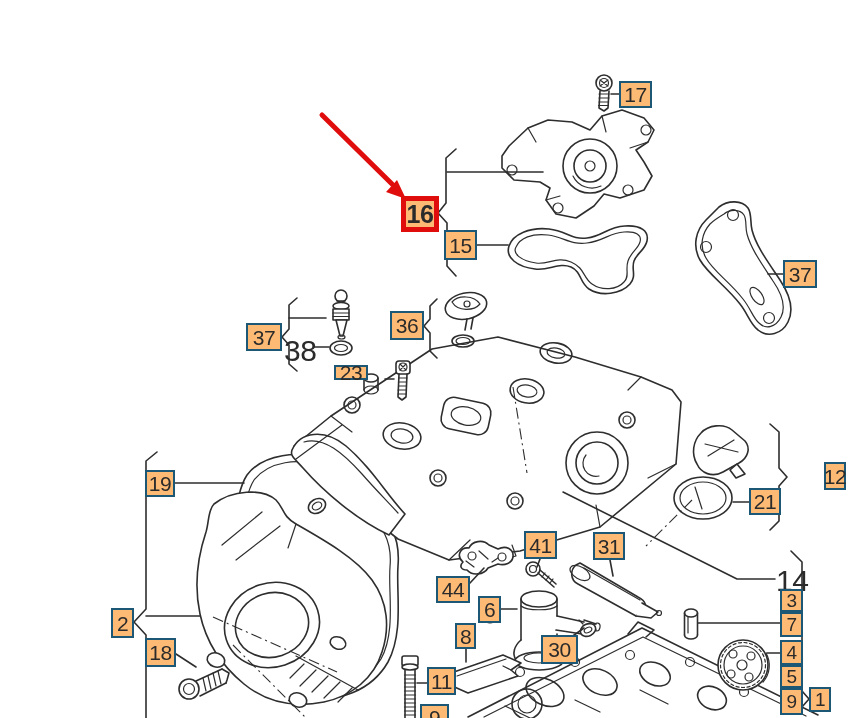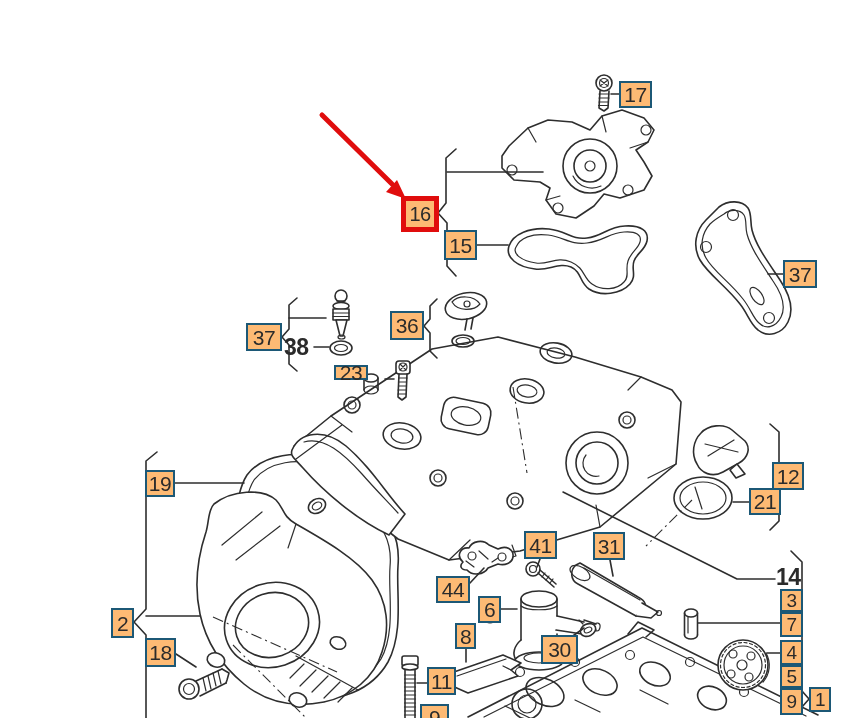--- a/index.html
+++ b/index.html
@@ -11,26 +11,25 @@
   .stage svg { position:absolute; left:0; top:0; }
   .ln   { stroke:#2e2e2e; fill:none; stroke-width:1.6; stroke-linejoin:round; stroke-linecap:round; }
   .lnw  { stroke:#2e2e2e; fill:#ffffff; stroke-width:1.6; stroke-linejoin:round; stroke-linecap:round; }
   .thin { stroke:#2e2e2e; fill:none; stroke-width:1.2; stroke-linejoin:round; stroke-linecap:round; }
   .dash { stroke:#2e2e2e; fill:none; stroke-width:1.1; stroke-dasharray:11 4 2 4; }
   .callout {
     position:absolute; box-sizing:border-box; display:flex; align-items:center; justify-content:center;
     background:#fdba74; border:2px solid var(--box); color:var(--ink);
     font-size:21px; line-height:1; letter-spacing:-0.5px; z-index:3;
   }
-  .callout.red { border:5px solid var(--red); font-size:20px; z-index:4; }
+  .callout.red { border:5px solid var(--red); font-size:25px; z-index:4;font-weight:bold; }
   .callout.sm { font-size:19px; }
   .plainlab {
-    position:absolute; color:var(--ink); font-size:23px; line-height:1; z-index:3;
+    position:absolute; color:var(--ink); font-size:30px; line-height:1; z-index:3;
     letter-spacing:-0.5px;
-    font-weight:bold;
   }
 </style>
 </head>
 <body>
 
 <div class="stage">
 
   <svg width="863" height="718" viewBox="0 0 863 718">
 
     <g>
@@ -299,21 +298,21 @@
   </svg>
 
   <div class="callout" style="left:619px;top:81px;width:33px;height:27px">17</div>
   <div class="callout red" style="left:401px;top:196px;width:38px;height:36px">16</div>
   <div class="callout" style="left:444px;top:230px;width:33px;height:30px">15</div>
   <div class="callout" style="left:783px;top:260px;width:34px;height:28px">37</div>
   <div class="callout" style="left:246px;top:323px;width:36px;height:28px">37</div>
   <div class="plainlab" style="left:284px;top:336px">38</div>
   <div class="callout" style="left:390px;top:311px;width:34px;height:29px">36</div>
   <div class="callout" style="left:334px;top:365px;width:34px;height:15px">23</div>
-  <div class="callout" style="left:772px;top:462px;width:32px;height:28px">12</div>
+  <div class="callout" style="left:824px;top:462px;width:22px;height:28px">12</div>
   <div class="callout" style="left:749px;top:488px;width:32px;height:27px">21</div>
   <div class="callout" style="left:145px;top:470px;width:30px;height:27px">19</div>
   <div class="callout" style="left:111px;top:608px;width:23px;height:30px">2</div>
   <div class="callout" style="left:145px;top:638px;width:31px;height:29px">18</div>
   <div class="callout" style="left:436px;top:576px;width:34px;height:27px">44</div>
   <div class="callout" style="left:524px;top:531px;width:33px;height:28px">41</div>
   <div class="callout" style="left:593px;top:532px;width:32px;height:28px">31</div>
   <div class="callout" style="left:478px;top:596px;width:23px;height:27px">6</div>
   <div class="callout" style="left:455px;top:623px;width:21px;height:26px">8</div>
   <div class="callout" style="left:541px;top:635px;width:37px;height:29px">30</div>

